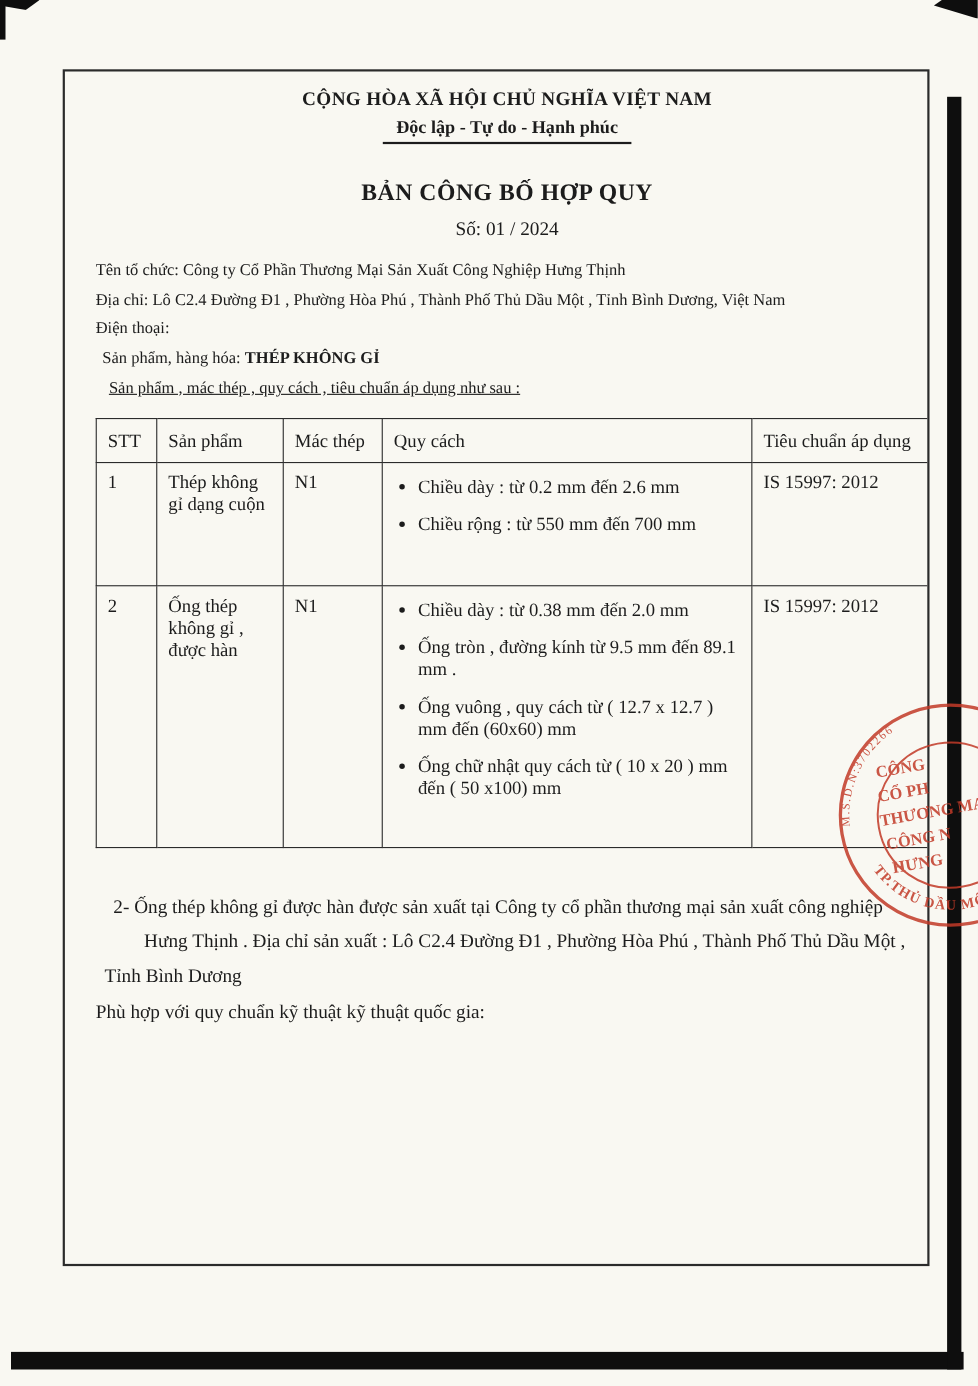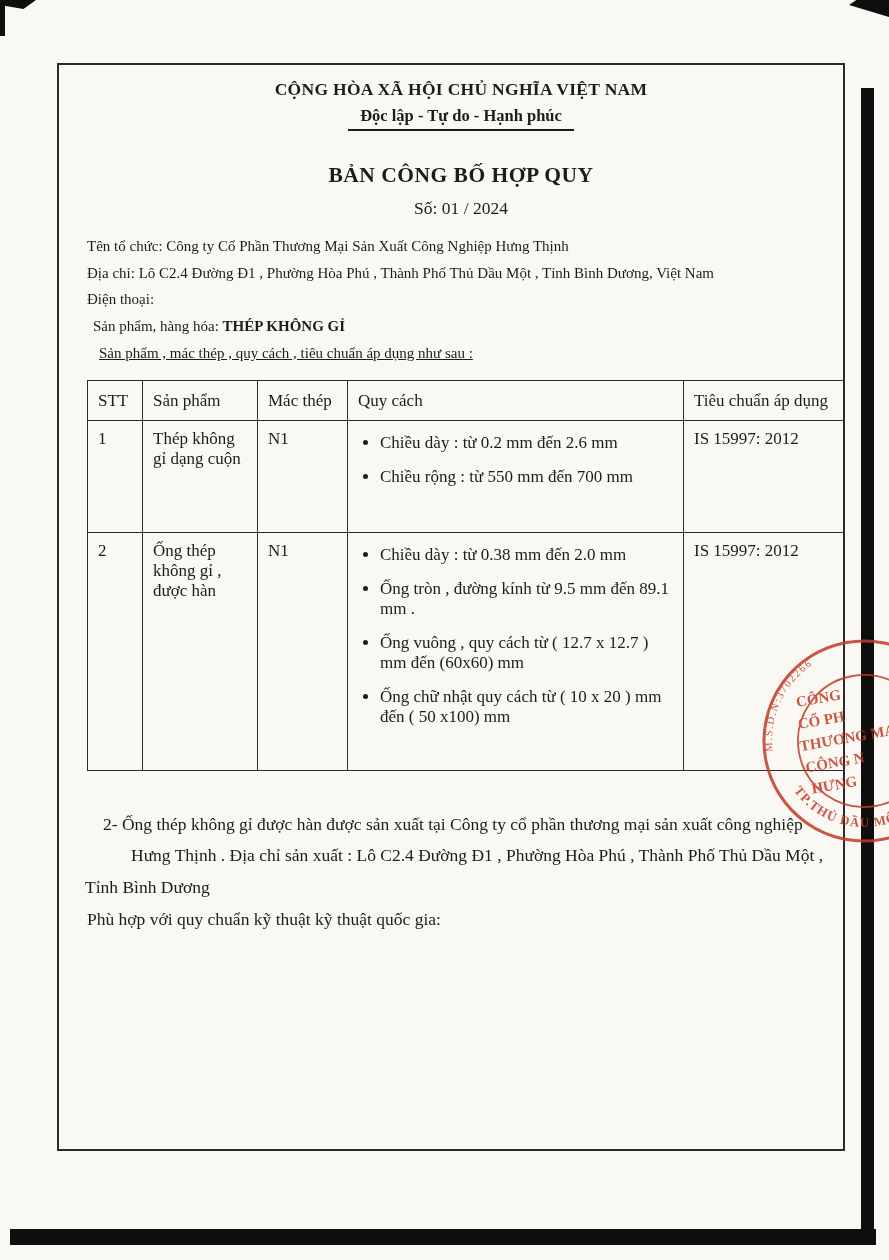--- a/index.html
+++ b/index.html
@@ -78,21 +78,21 @@
   td.center { text-align: center; }
   td.cell-sanpham { text-align: justify; }
   ul.specs { margin: 2px 0; padding-left: 22px; }
   ul.specs li { margin: 4px 0 14px 0; }
   tr.row-1 td { height: 112px; }
   tr.row-2 td { height: 238px; }
 
   .notes { font-size: 17.5px; line-height: 1.72; margin-top: 38px; }
   .note-1 { margin-left: 18px; }
   .note-2 { margin-left: 18px; padding-left: 28px; text-indent: -28px; margin-top: 4px; }
-  .note-province { margin-left: 0; margin-top: 2px; }
+  .note-province { margin-left: 10px; margin-top: 2px; }
   .note-conform { margin-left: 2px; margin-top: 2px; }
   .note-final {
     margin-left: -17px; margin-right: -4px;
     margin-top: 2px;
     text-align: justify;
     text-indent: 39px;
     letter-spacing: .2px;
   }
 
   

